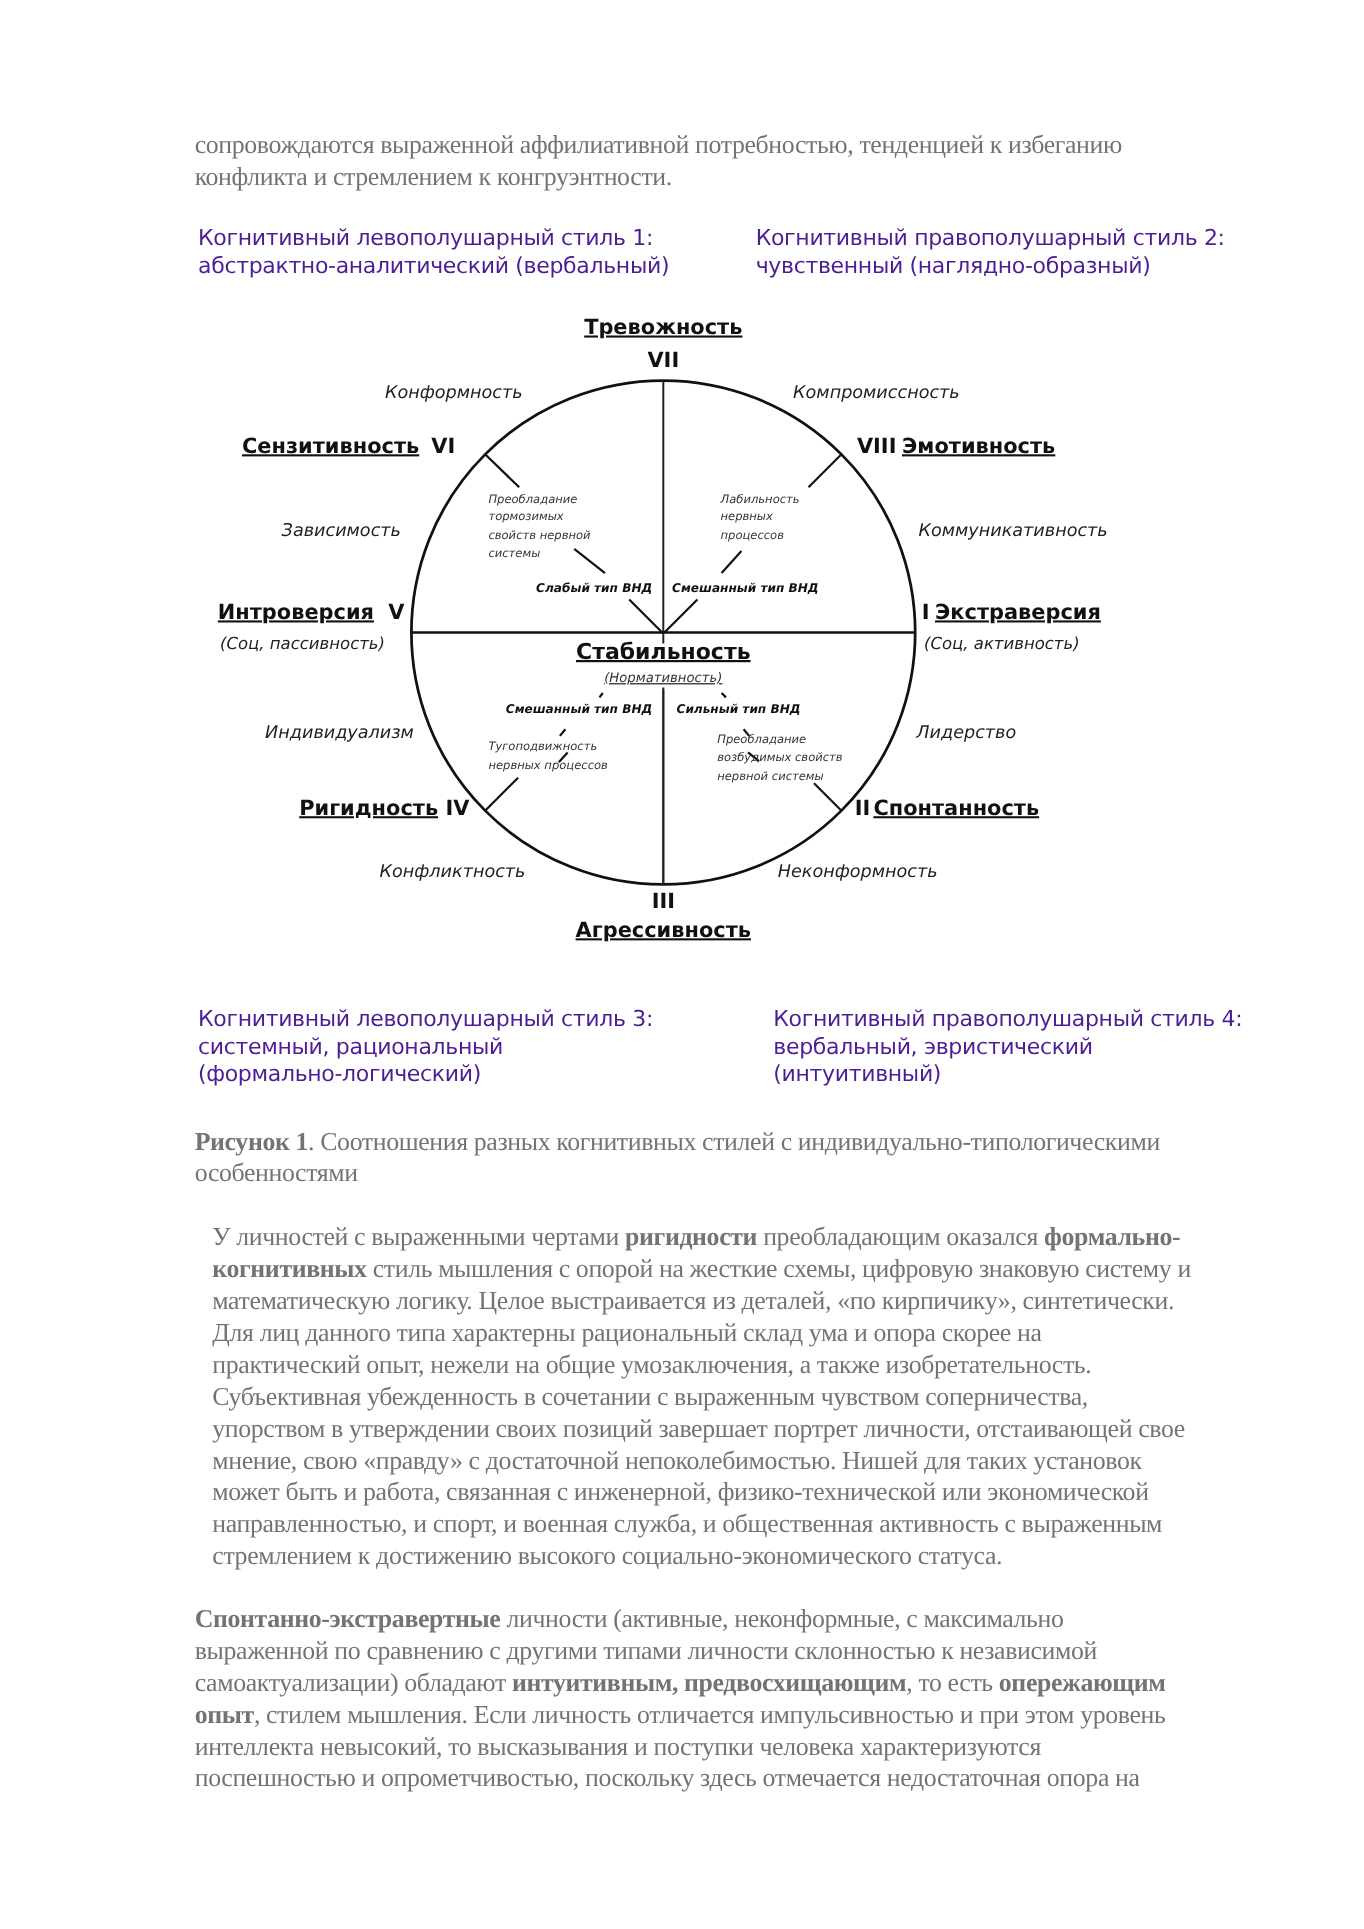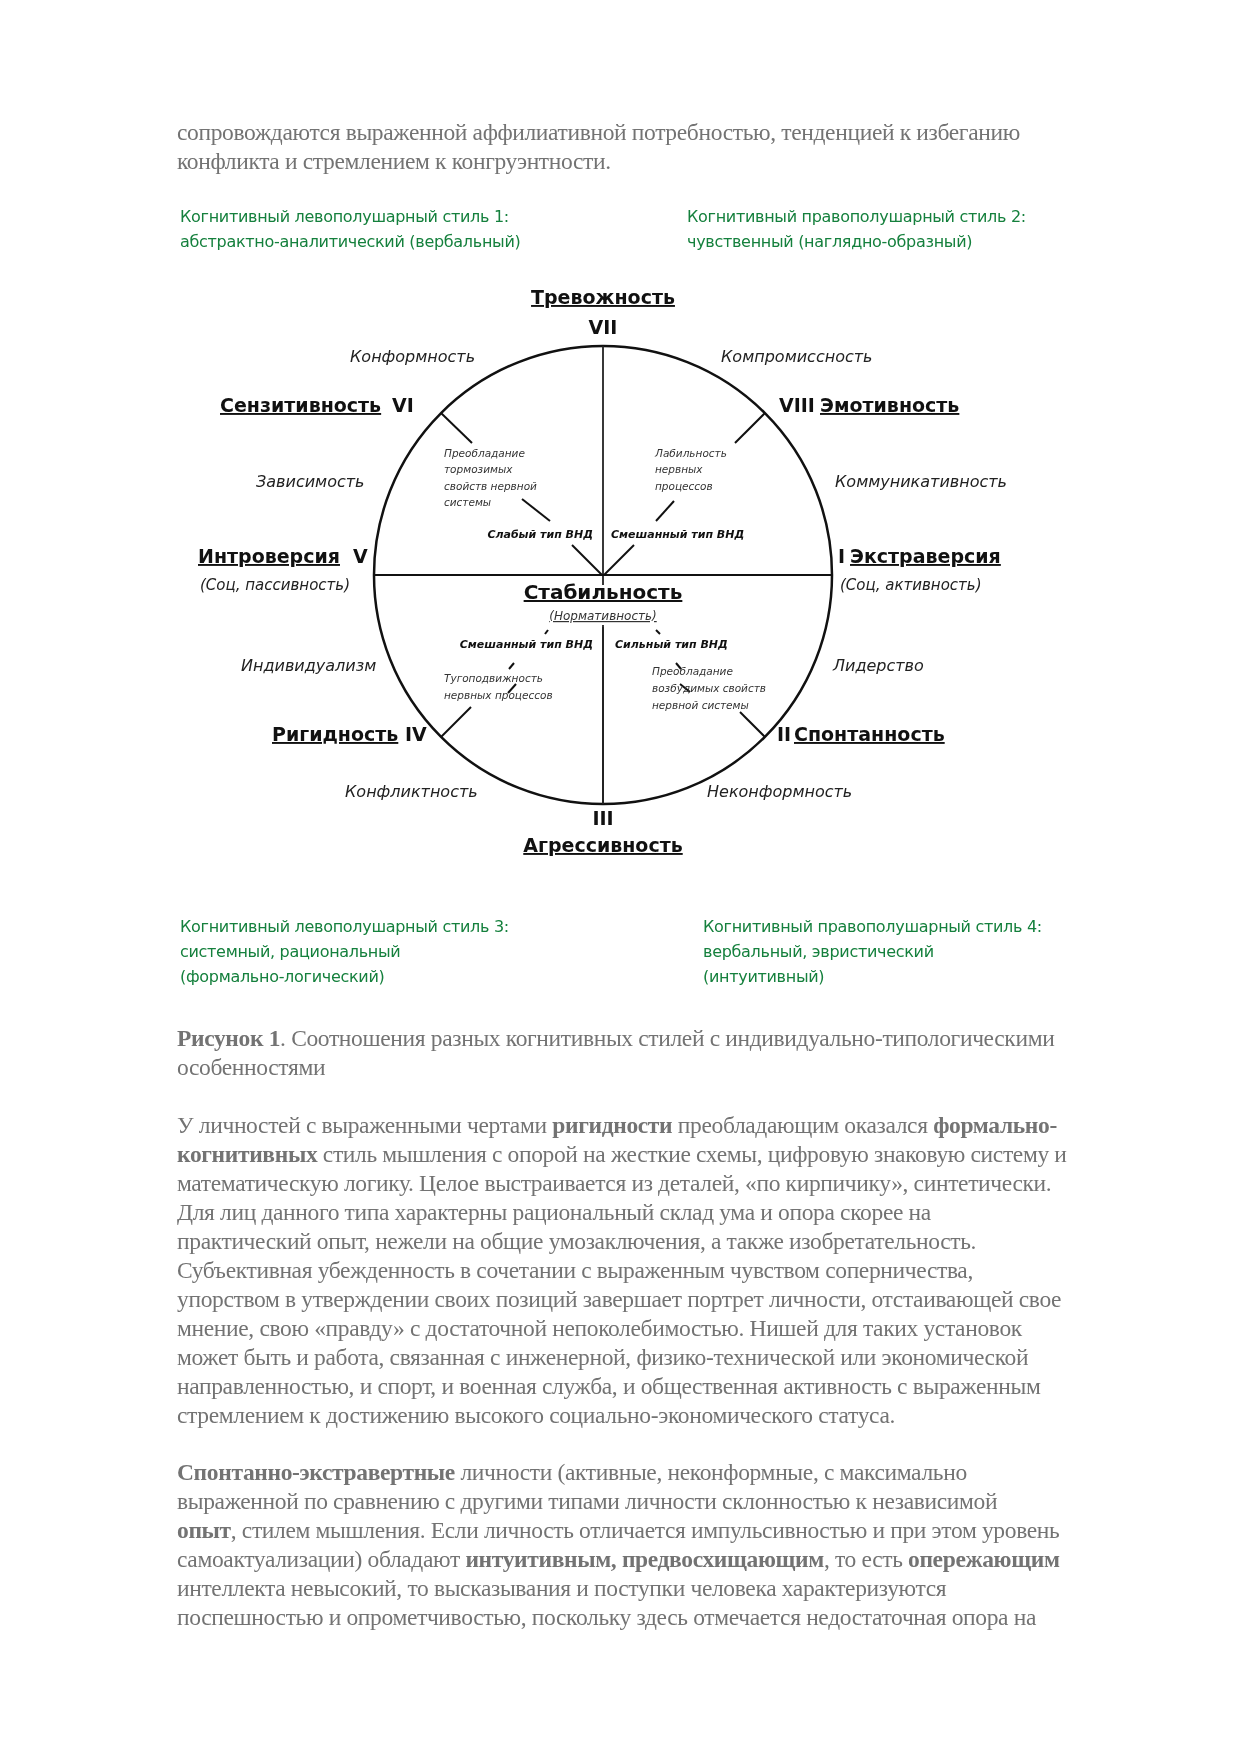--- a/index.html
+++ b/index.html
@@ -5,22 +5,22 @@
   html, body { margin: 0; padding: 0; background: #ffffff; }
   body { width: 1240px; height: 1754px; position: relative; overflow: hidden; color: #111; }
   .para {
     position: absolute; left: 177px; width: 880px;
     font-family: "Liberation Serif", "DejaVu Serif", serif;
     font-size: 23.5px; line-height: 29px; color: #737373;
   }
   .para .line { display: block; white-space: nowrap; letter-spacing: -0.35px; }
   .para b { font-weight: bold; }
   .style-label {
-    position: absolute; font-family: "DejaVu Sans", sans-serif; font-size: 16px;
-    line-height: 25px; color: #15803d; letter-spacing: -0.3px;
+    position: absolute; font-family: "DejaVu Sans", sans-serif; font-size: 20px;
+    line-height: 25px; color: #4c1d95; letter-spacing: -0.3px;
   }
   .style-label span { display: block; white-space: nowrap; }
   svg#diagram { position: absolute; left: 0; top: 260px; }
   svg text { font-family: "DejaVu Sans", sans-serif; }
   .trait { font-size: 19px; font-weight: bold; fill: #111; }
   .roman { font-size: 19px; font-weight: bold; fill: #111; }
   .quality { font-size: 16px; font-style: italic; fill: #222; }
   .sub { font-size: 15px; font-style: italic; fill: #222; }
   .note { font-size: 10.5px; font-style: italic; fill: #333; }
   .vnd { font-size: 11px; font-style: italic; font-weight: bold; fill: #111; }
@@ -145,34 +145,34 @@
   <text class="note" x="652" y="675">Преобладание</text>
   <text class="note" x="652" y="692">возбудимых свойств</text>
   <text class="note" x="652" y="709">нервной системы</text>
 </svg>
 
 <div class="para" style="top:1024px;">
   <span class="line"><b>Рисунок 1</b><span>. Соотношения разных когнитивных стилей с индивидуально-типологическими</span></span>
   <span class="line">особенностями</span>
 </div>
 
-<div class="para" style="top:1111px;">
+<div class="para" style="top:1111px;margin-left:16px;">
   <span class="line"><span>У личностей с выраженными чертами </span><b>ригидности</b><span> преобладающим оказался </span><b>формально-</b></span>
   <span class="line"><b>когнитивных</b><span> стиль мышления с опорой на жесткие схемы, цифровую знаковую систему и</span></span>
   <span class="line">математическую логику. Целое выстраивается из деталей, «по кирпичику», синтетически.</span>
   <span class="line">Для лиц данного типа характерны рациональный склад ума и опора скорее на</span>
   <span class="line">практический опыт, нежели на общие умозаключения, а также изобретательность.</span>
   <span class="line">Субъективная убежденность в сочетании с выраженным чувством соперничества,</span>
   <span class="line">упорством в утверждении своих позиций завершает портрет личности, отстаивающей свое</span>
   <span class="line">мнение, свою «правду» с достаточной непоколебимостью. Нишей для таких установок</span>
   <span class="line">может быть и работа, связанная с инженерной, физико-технической или экономической</span>
   <span class="line">направленностью, и спорт, и военная служба, и общественная активность с выраженным</span>
   <span class="line">стремлением к достижению высокого социально-экономического статуса.</span>
 </div>
 
 <div class="para" style="top:1458px;">
   <span class="line"><b>Спонтанно-экстравертные</b><span> личности (активные, неконформные, с максимально</span></span>
   <span class="line">выраженной по сравнению с другими типами личности склонностью к независимой</span>
+  <span class="line"><span>самоактуализации) обладают </span><b>интуитивным, предвосхищающим</b><span>, то есть </span><b>опережающим</b></span>
   <span class="line"><b>опыт</b><span>, стилем мышления. Если личность отличается импульсивностью и при этом уровень</span></span>
-  <span class="line"><span>самоактуализации) обладают </span><b>интуитивным, предвосхищающим</b><span>, то есть </span><b>опережающим</b></span>
   <span class="line">интеллекта невысокий, то высказывания и поступки человека характеризуются</span>
   <span class="line">поспешностью и опрометчивостью, поскольку здесь отмечается недостаточная опора на</span>
 </div>
 
 </body></html>

